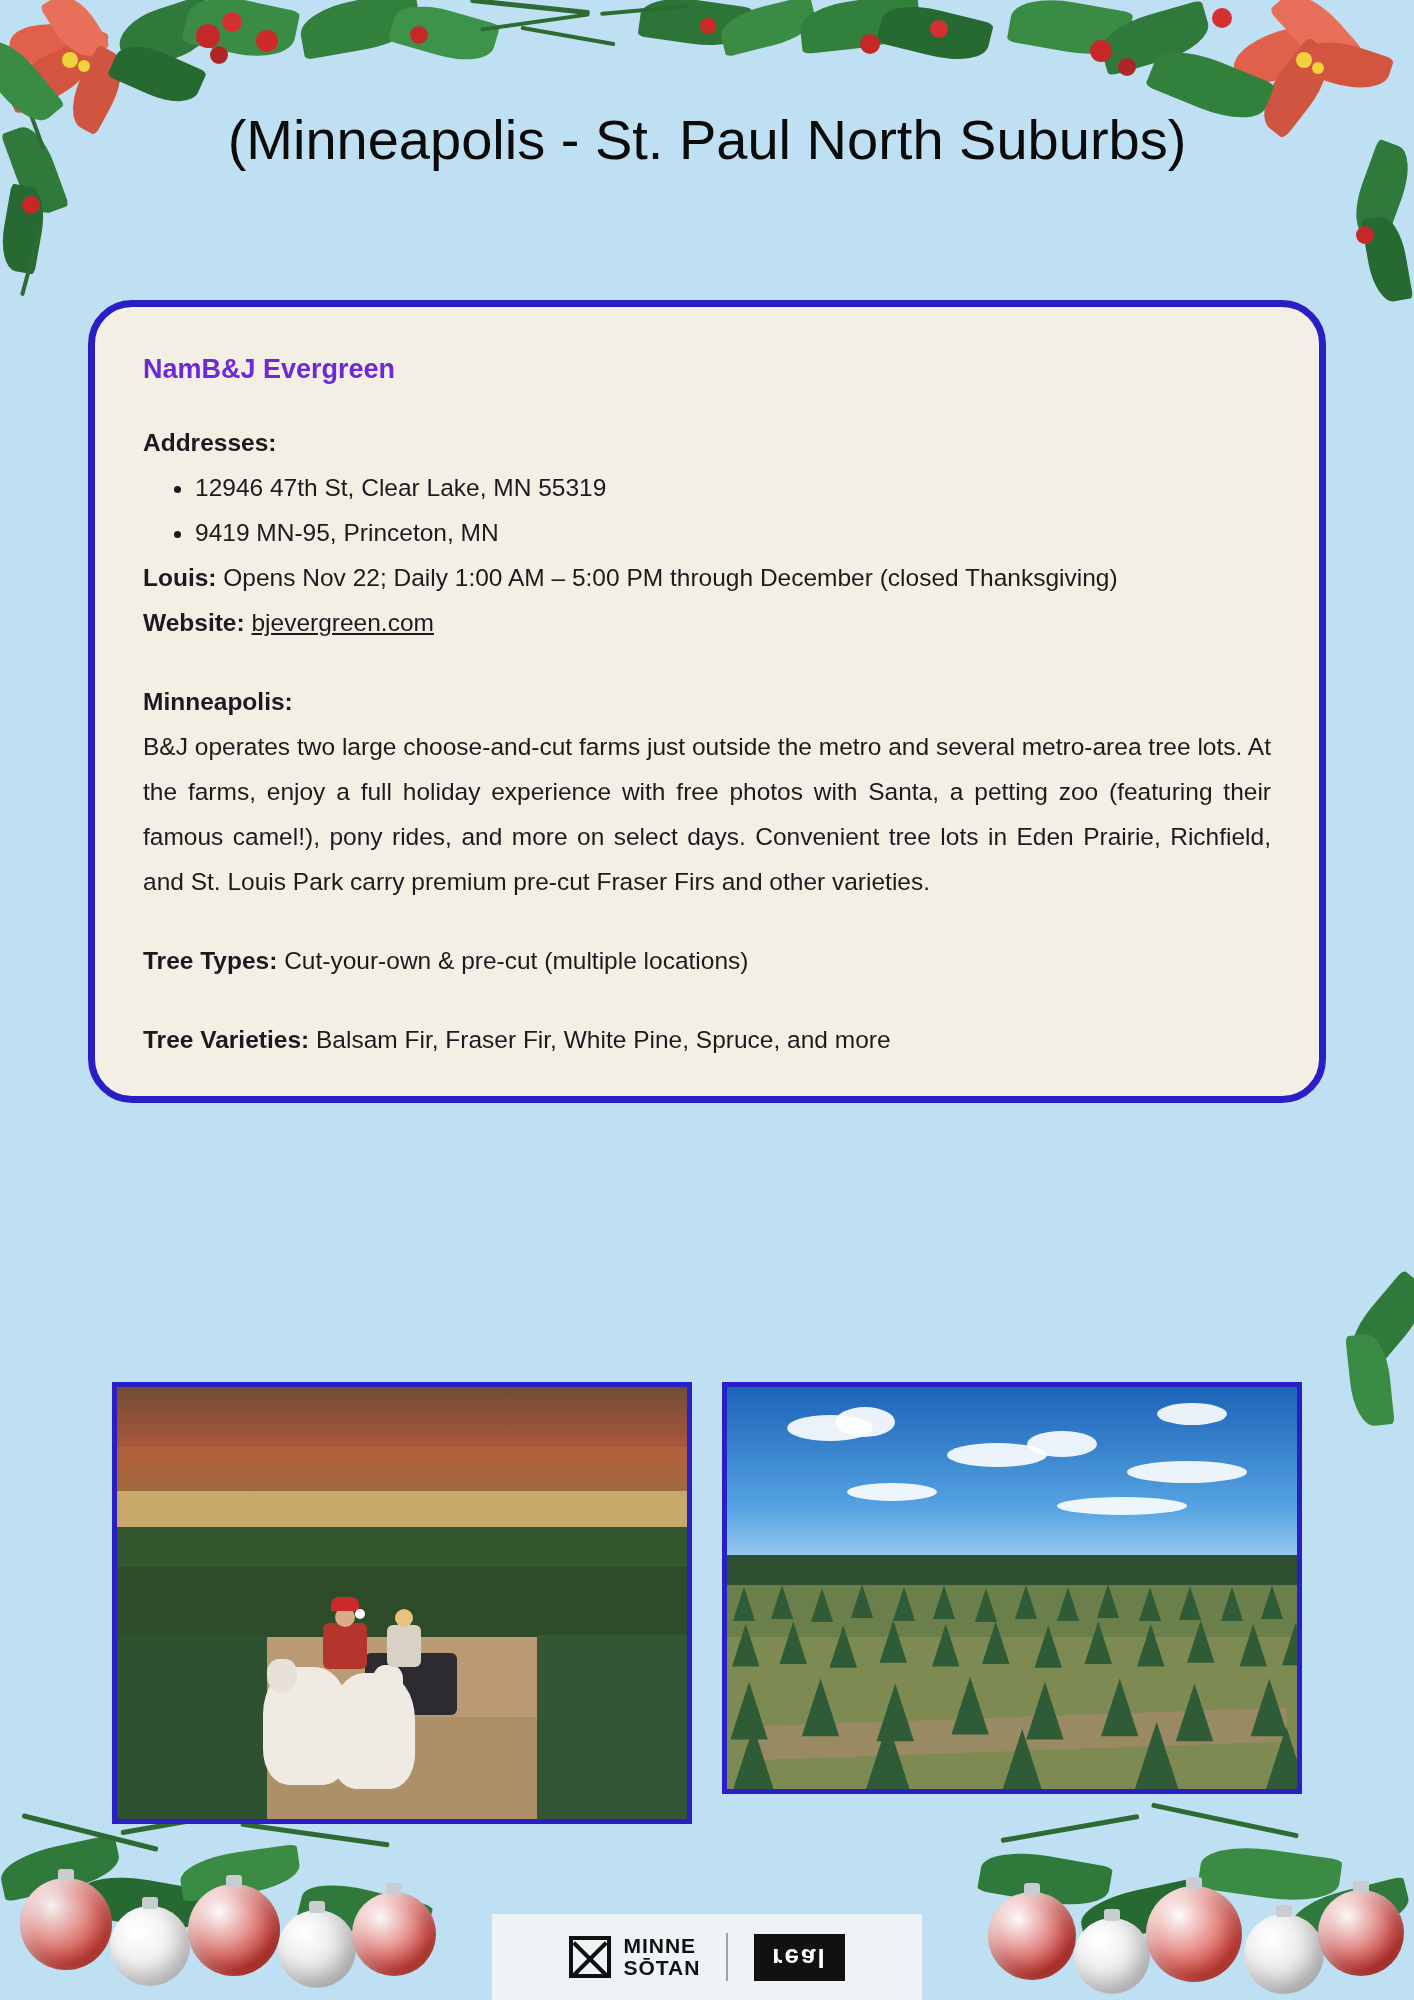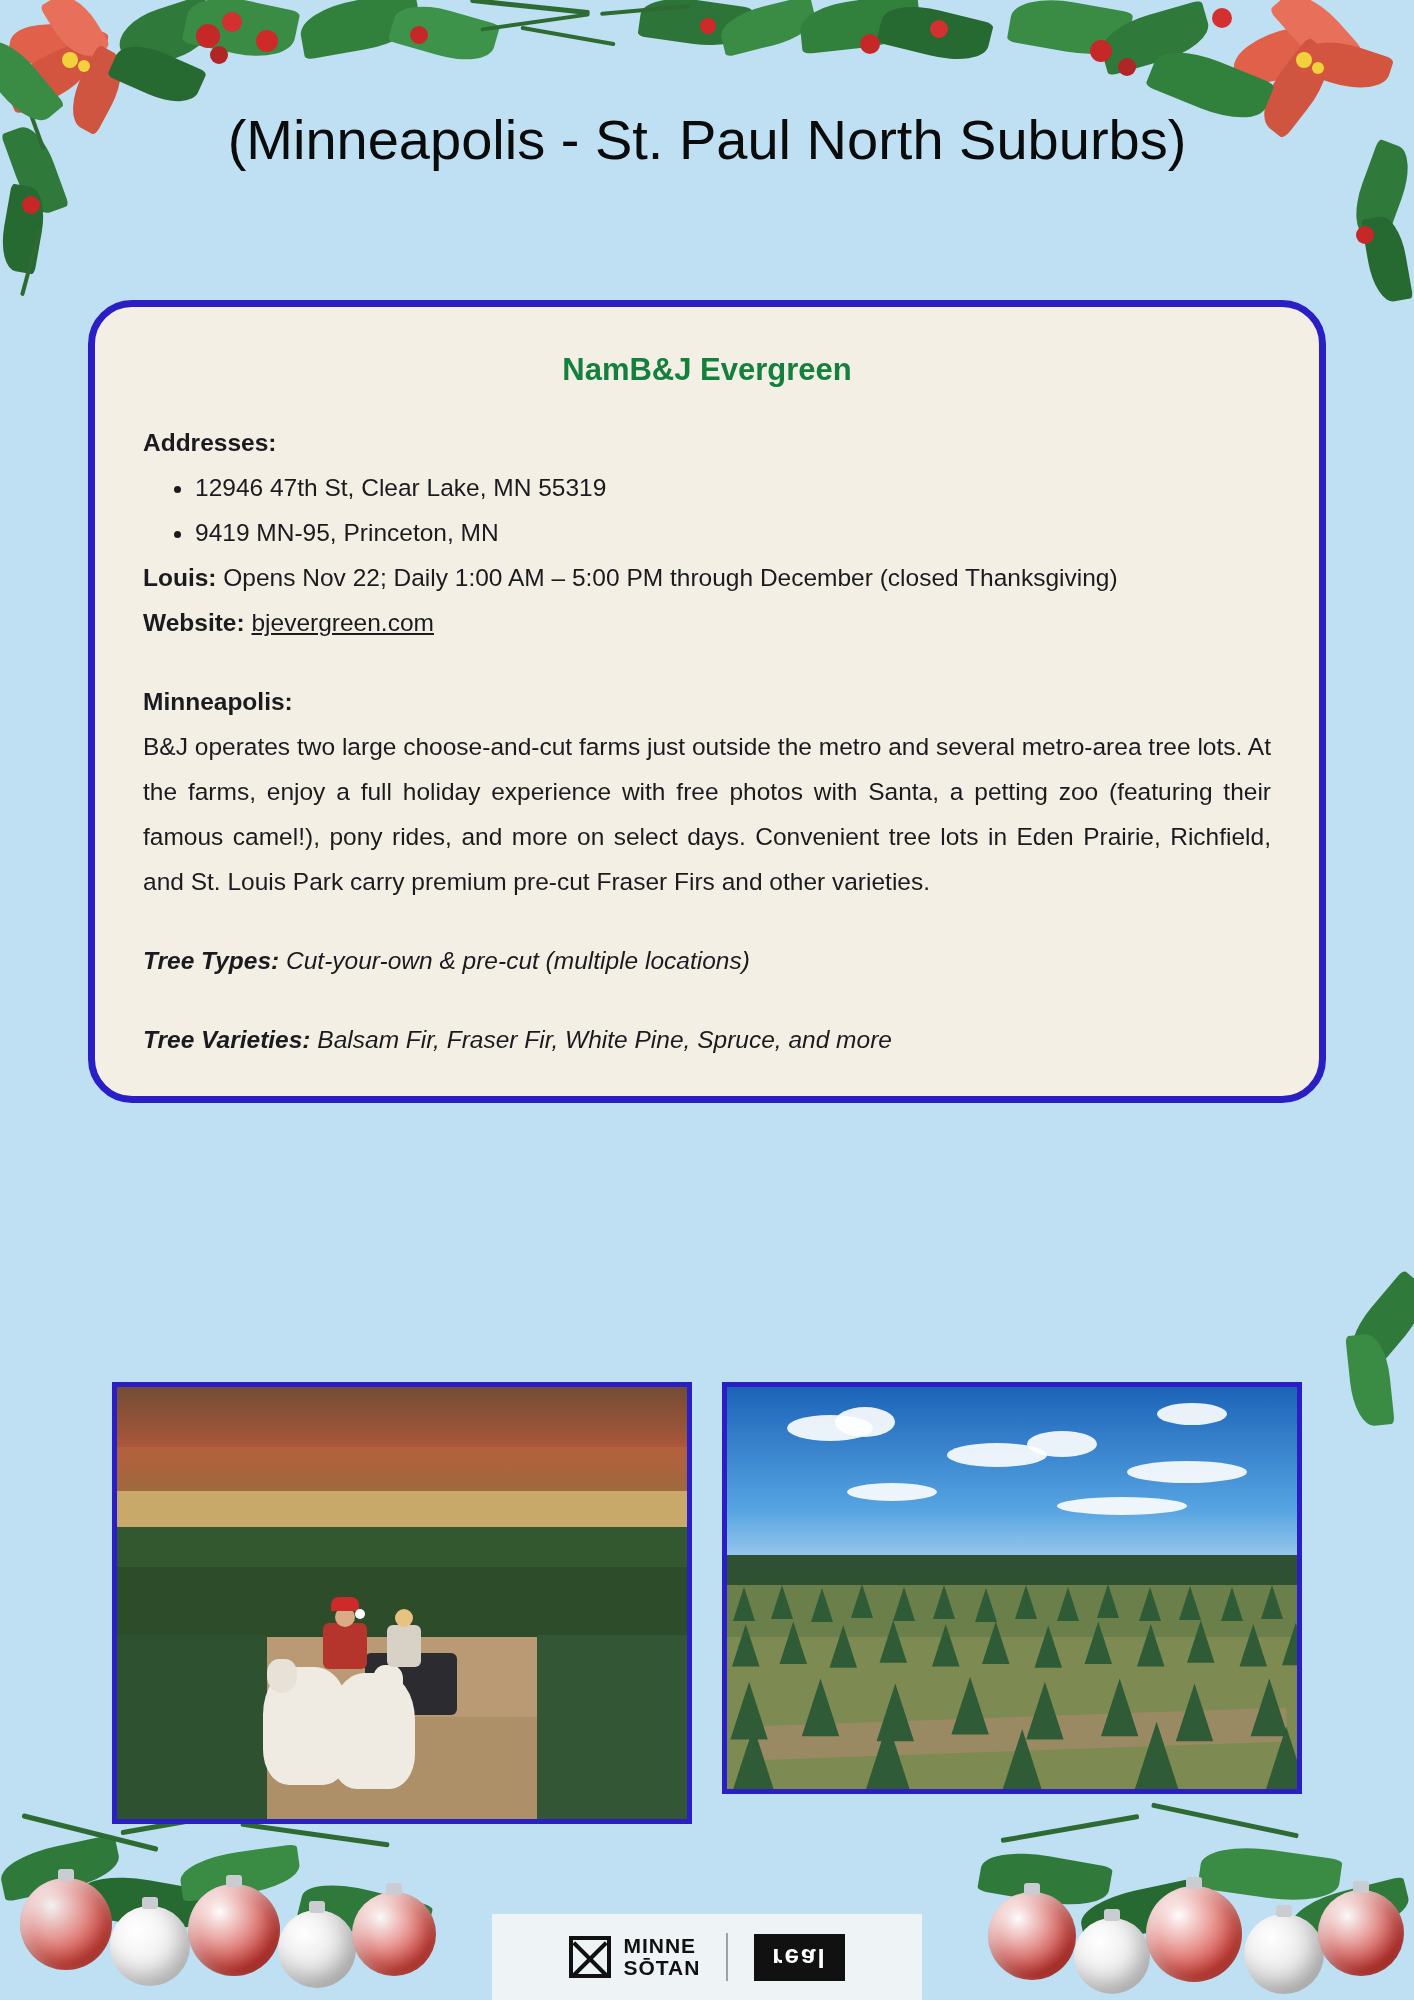--- a/index.html
+++ b/index.html
@@ -82,24 +82,23 @@
     left: 88px;
     width: 1238px;
     box-sizing: border-box;
     background: #f4efe4;
     border: 7px solid #2a1fc4;
     border-radius: 44px;
     padding: 40px 48px 34px 48px;
     z-index: 4;
   }
   .card-title {
-    text-align: center;
-    font-size: 31px;
+    font-size: 27px;
     font-weight: bold;
-    color: #15803d;
+    color: #6d28d9;
     line-height: 45px;
   }
   .card-body {
     margin-top: 28px;
     font-size: 24.5px;
     line-height: 45px;
     color: #1b1b1f;
   }
   .lbl { font-weight: bold; }
   ul.addr {
@@ -111,21 +110,21 @@
   .link {
     text-decoration: underline;
     color: #1b1b1f;
   }
   .desc-block {
     margin-top: 34px;
     text-align: justify;
     text-justify: inter-word;
   }
   .desc-para { margin-top: 0; }
-  .spaced { margin-top: 34px; font-style: italic; }
+  .spaced { margin-top: 34px; }
 
   
   .photo {
     position: absolute;
     border: 5px solid #2a1fc4;
     box-sizing: border-box;
     overflow: hidden;
     z-index: 4;
   }
   #photo-left { top: 1382px; left: 112px; width: 580px; height: 442px; }

